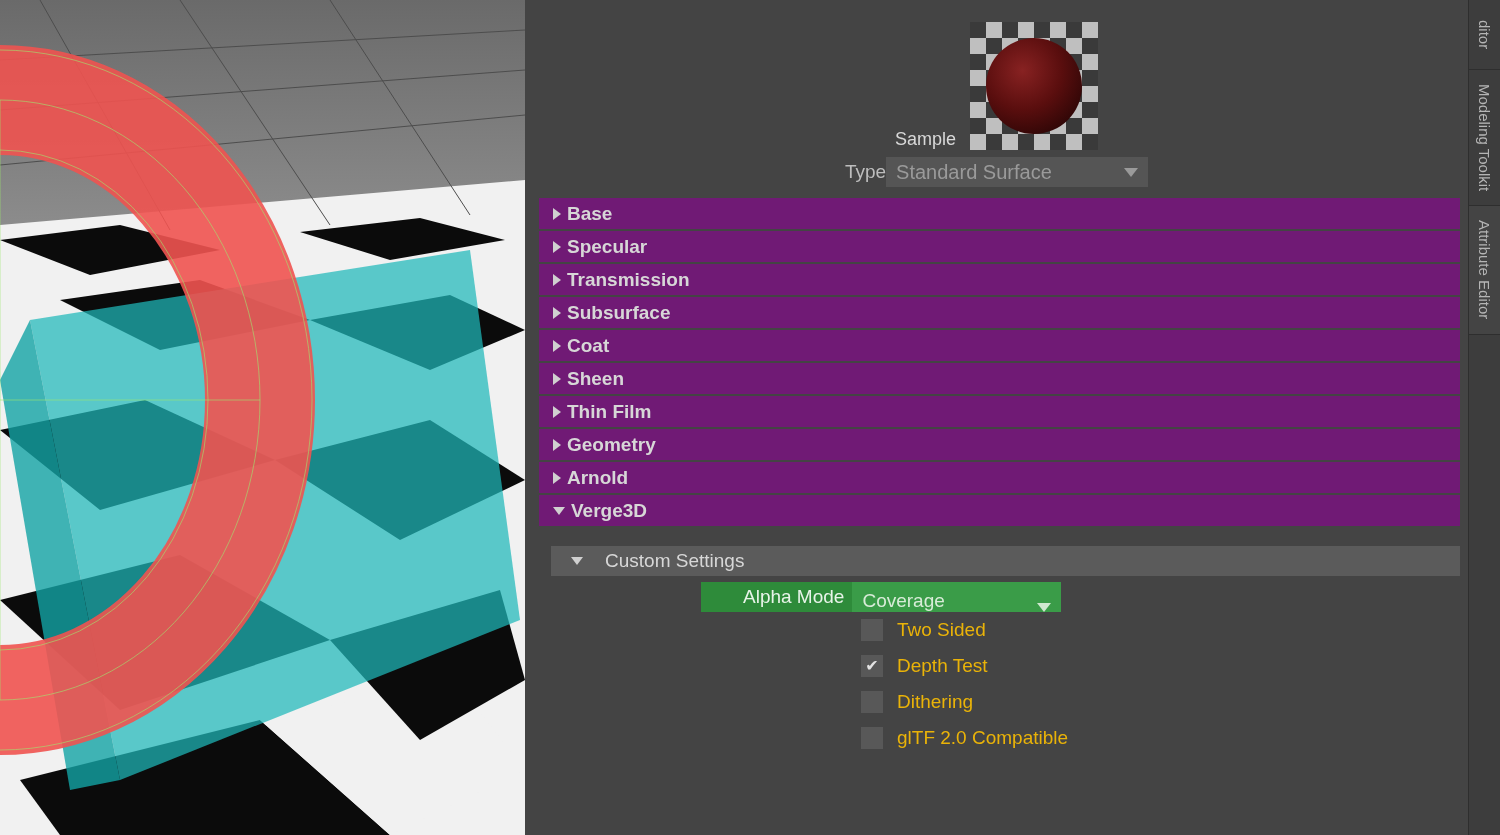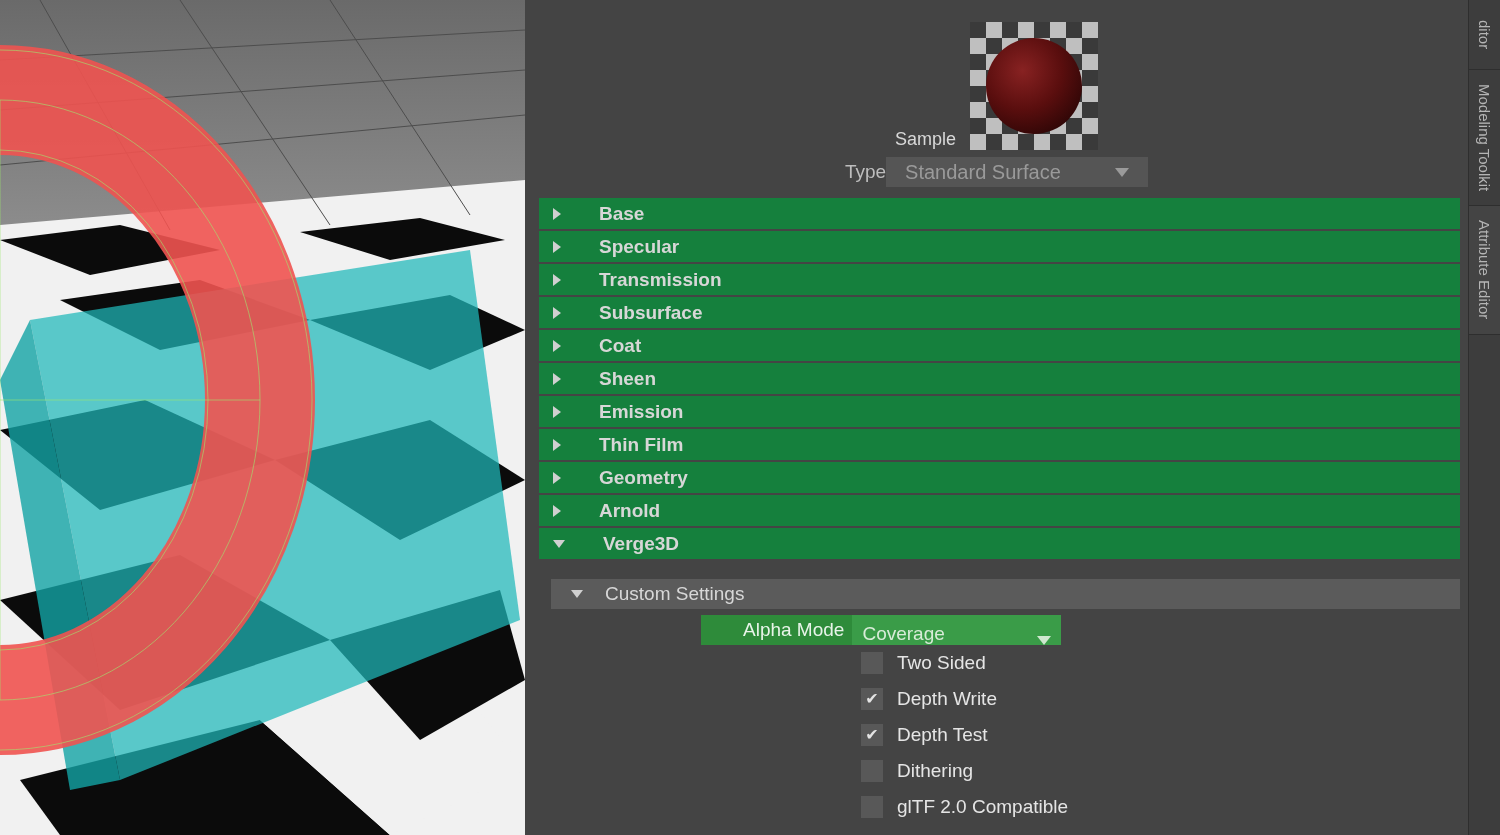--- a/index.html
+++ b/index.html
@@ -14,27 +14,27 @@
 .panel{flex:1;background:#444;display:flex;flex-direction:column;padding-top:0}
 .swatch-row{display:flex;align-items:flex-end;justify-content:center;gap:14px;height:150px}
 .swatch-label{color:#d8d8d8;font-size:18px}
 .swatch{width:128px;height:128px;position:relative}
 .swatch .chk{position:absolute;inset:0}
 .swatch .ball{position:absolute;left:16px;top:16px;width:96px;height:96px;border-radius:50%;
   background:radial-gradient(circle at 38% 34%, #822 0%, #5a0e0e 45%, #2e0606 80%, #180303 100%)}
 .type-row{display:flex;align-items:center;justify-content:center;height:44px}
 .type-label{color:#bdbdbd;font-size:19px}
 .dropdown{display:flex;align-items:center;justify-content:space-between;width:262px;height:30px;
-  background:#555;padding:0 19px;color:#9a9a9a;font-size:20px;cursor:pointer}
+  background:#555;padding:0 10px;color:#9a9a9a;font-size:20px;cursor:pointer}
 .dropdown .tri{width:0;height:0;border-left:7px solid transparent;border-right:7px solid transparent;
   border-top:9px solid #9a9a9a}
 
 
 .sections{display:flex;flex-direction:column;gap:2px;padding:4px 8px 0 14px}
-.sec{display:flex;align-items:center;height:31px;background:#15803d;padding-left:14px;gap:38px;cursor:pointer}
+.sec{display:flex;align-items:center;height:31px;background:#701a75;padding-left:14px;gap:6px;cursor:pointer}
 .sec .arrow{width:0;height:0}
 .sec.collapsed .arrow{border-top:6px solid transparent;border-bottom:6px solid transparent;border-left:8px solid #d0d0d0}
 .sec.expanded .arrow{border-left:6px solid transparent;border-right:6px solid transparent;border-top:8px solid #d0d0d0}
 .sec .title{color:#d7d7d7;font-weight:bold;font-size:19px}
 
 
 .subsec-wrap{padding-left:12px}
 .subsec{display:flex;align-items:center;height:30px;background:#5b5b5b;padding-left:20px;gap:22px;cursor:pointer;margin-top:18px}
 .subsec .arrow{width:0;height:0;border-left:6px solid transparent;border-right:6px solid transparent;border-top:8px solid #d0d0d0}
 .subsec .title{color:#d7d7d7;font-size:19px}
@@ -43,21 +43,21 @@
 .settings{padding:6px 0 0 0}
 .alpha-row{display:flex;align-items:center;height:30px;margin-left:150px;width:360px;background:#2e8b3a}
 .alpha-label{color:#e8f4e9;font-size:19px;padding:0 8px 0 42px}
 .alpha-dd{display:flex;align-items:flex-end;justify-content:space-between;flex:1;height:100%;
   background:#3a9c48;color:#d8ecd8;font-size:19px;padding:0 10px;cursor:pointer}
 .alpha-dd .tri{width:0;height:0;border-left:7px solid transparent;border-right:7px solid transparent;
   border-top:9px solid #cfe8cf}
 .check-row{display:flex;align-items:center;gap:14px;height:36px;margin-left:310px}
 .cbox{width:22px;height:22px;background:#585858;display:flex;align-items:center;justify-content:center;cursor:pointer}
 .cbox.checked::after{content:"✔";color:#e4e4e4;font-size:16px;line-height:1}
-.clabel{color:#e5e5e5;font-size:19px}
+.clabel{color:#eab308;font-size:19px}
 
 
 .tabs{width:32px;background:#3d3d3d;display:flex;flex-direction:column;border-left:1px solid #2e2e2e}
 .tab{flex:0 0 auto;display:flex;align-items:center;justify-content:center;
   border-bottom:1px solid #2e2e2e;cursor:pointer;background:#3d3d3d}
 .tab.active{background:#444}
 .tab span{writing-mode:vertical-rl;color:#b5b5b5;font-size:15px;padding:14px 0;white-space:nowrap}
 .tab.clip{height:70px;overflow:hidden}
 </style>
 </head>
@@ -195,24 +195,20 @@
       <div class="sec collapsed">
           <span class="arrow"></span>
           <span class="title">Coat</span>
         </div>
       <div class="sec collapsed">
           <span class="arrow"></span>
           <span class="title">Sheen</span>
         </div>
       <div class="sec collapsed">
           <span class="arrow"></span>
-          <span class="title">Emission</span>
-        </div>
-      <div class="sec collapsed">
-          <span class="arrow"></span>
           <span class="title">Thin Film</span>
         </div>
       <div class="sec collapsed">
           <span class="arrow"></span>
           <span class="title">Geometry</span>
         </div>
       <div class="sec collapsed">
           <span class="arrow"></span>
           <span class="title">Arnold</span>
         </div>
@@ -235,24 +231,20 @@
               <span class="tri"></span>
             </div>
           </div>
 
           <div class="check-row">
             <div class="cbox"></div>
             <span class="clabel">Two Sided</span>
           </div>
           <div class="check-row">
             <div class="cbox checked"></div>
-            <span class="clabel">Depth Write</span>
-          </div>
-          <div class="check-row">
-            <div class="cbox checked"></div>
             <span class="clabel">Depth Test</span>
           </div>
           <div class="check-row">
             <div class="cbox"></div>
             <span class="clabel">Dithering</span>
           </div>
           <div class="check-row">
             <div class="cbox"></div>
             <span class="clabel">glTF 2.0 Compatible</span>
           </div>

